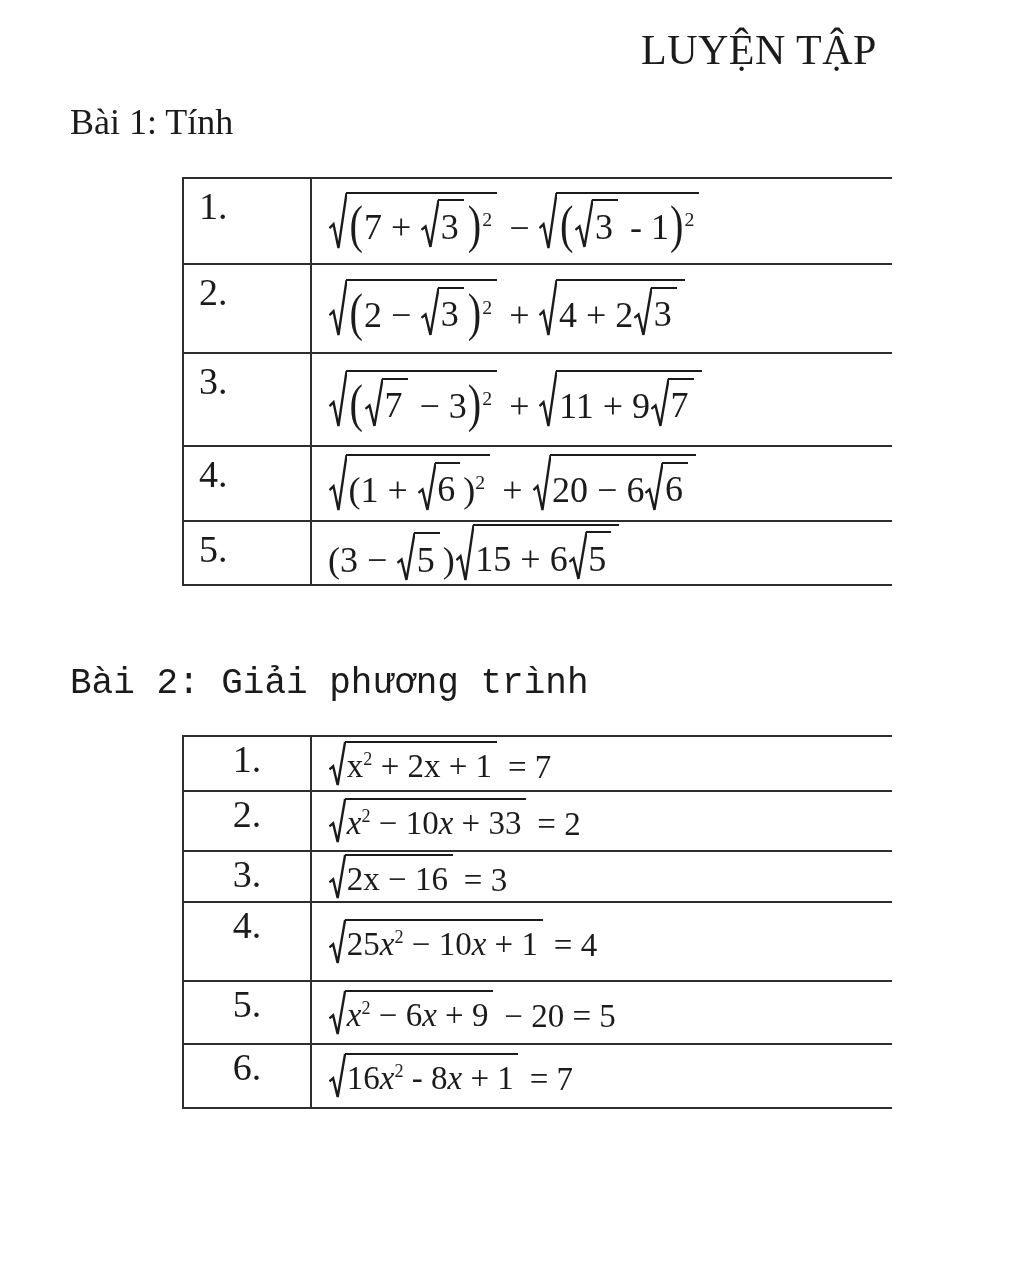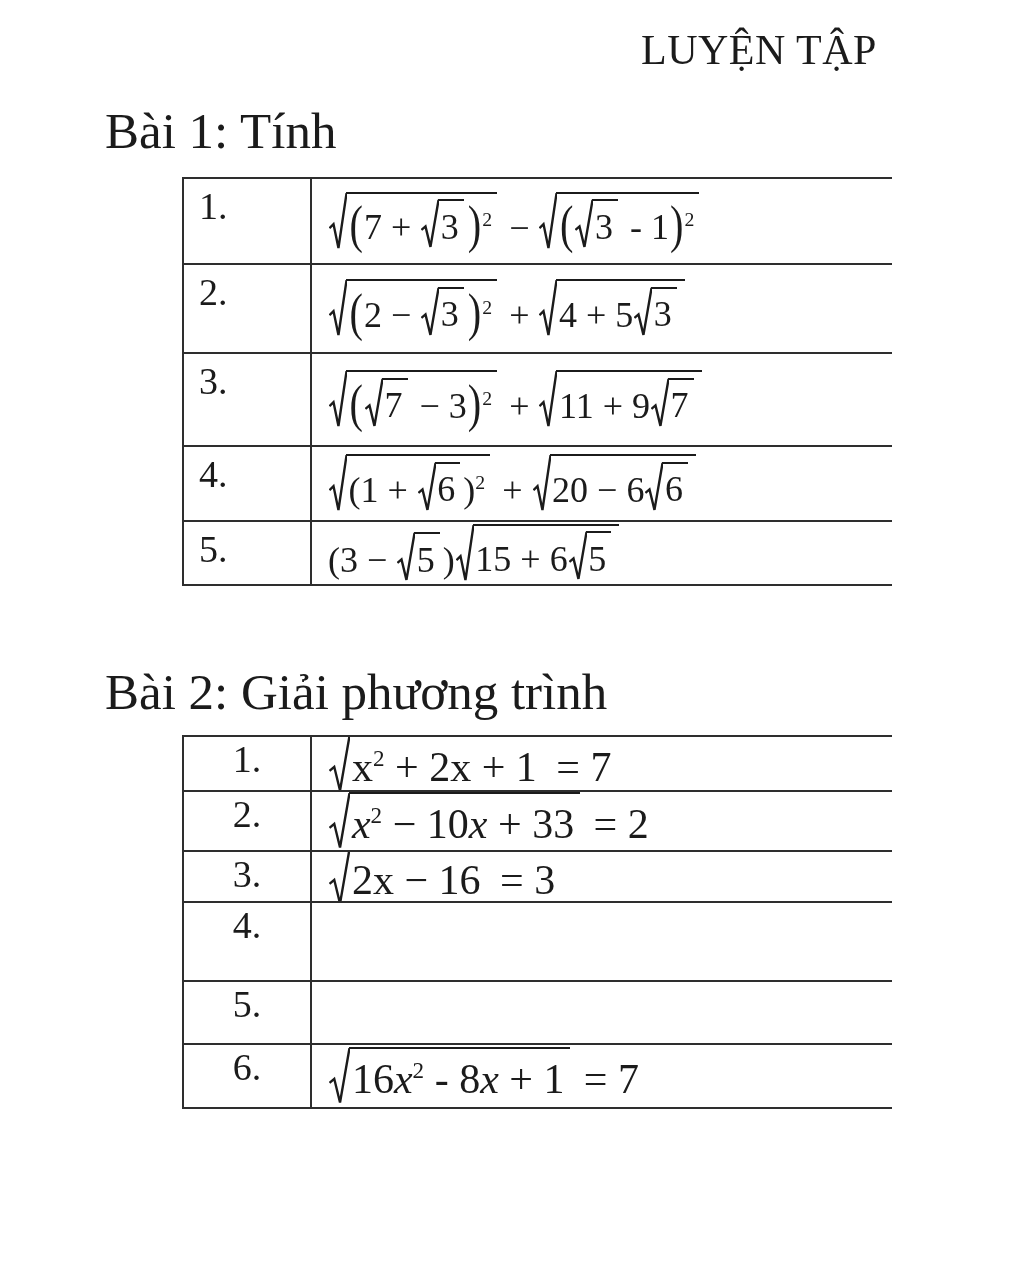--- a/index.html
+++ b/index.html
@@ -4,23 +4,23 @@
 <style>
   html,body{margin:0;padding:0;background:#ffffff;}
   .page{
     position:relative;width:892px;height:1280px;background:#ffffff;
     font-family:"Liberation Serif","DejaVu Serif",serif;color:#1b1b1b;overflow:hidden;
   }
   .page-title{
     position:absolute;left:641px;top:27px;font-size:42px;line-height:1.1;
     letter-spacing:0.5px;white-space:nowrap;
   }
-  .section-heading{position:absolute;font-size:51px;line-height:1.15;white-space:nowrap;margin-left:35px;}
+  .section-heading{position:absolute;font-size:36px;line-height:1.15;white-space:nowrap;}
   #heading1{left:70px;top:102px;}
-  #heading2{left:70px;top:663px;}
+  #heading2{left:70px;top:663px;font-family:Liberation Mono, monospace;}
   .ex-table{position:absolute;left:182px;width:780px;border:2px solid #2e2e2e;box-sizing:border-box;}
   #t1{top:177px;}
   #t2{top:735px;}
   .row{display:flex;border-bottom:2px solid #2e2e2e;box-sizing:border-box;}
   .row:last-child{border-bottom:none;}
   .numcell{
     width:128px;flex:0 0 128px;border-right:2px solid #2e2e2e;box-sizing:border-box;
     font-size:38px;line-height:1.1;
   }
   #t1 .numcell{padding:7px 0 0 15px;}
@@ -32,21 +32,21 @@
   #t1 .row:nth-child(4){height:75px;}
   #t1 .row:nth-child(5){height:62px;}
   #t2 .row:nth-child(1){height:55px;}
   #t2 .row:nth-child(2){height:60px;}
   #t2 .row:nth-child(3){height:51px;}
   #t2 .row:nth-child(4){height:79px;}
   #t2 .row:nth-child(5){height:63px;}
   #t2 .row:nth-child(6){height:62px;}
   .math{white-space:nowrap;line-height:1.15;}
   #t1 .math{font-size:36px;}
-  #t2 .math{font-size:42px;}
+  #t2 .math{font-size:33px;}
   .sqrt{
     display:inline-flex;align-items:stretch;vertical-align:-0.28em;
     margin:0 3px 0 1px;
   }
   .rad{width:0.5em;flex:0 0 auto;display:block;}
   .rc{
     border-top:2.4px solid #1b1b1b;margin-left:-1px;
     padding:0.15em 0.14em 0.03em 0.07em;
   }
   .sup{font-size:0.55em;line-height:0;vertical-align:super;}
@@ -99,21 +99,21 @@
               <span class="rc"><span class="bigp">(</span><span>2 − </span><span class="sqrt">
                   <svg viewBox="0 0 40 100" preserveAspectRatio="none" class="rad">
                     <polyline points="1,62 10,55 21,96 39,2" fill="none" stroke="#1b1b1b" stroke-width="2.4" vector-effect="non-scaling-stroke"></polyline>
                   </svg>
                   <span class="rc"><span>3</span></span>
                 </span><span class="bigp">)</span><sup class="sup">2</sup></span>
             </span><span> + </span><span class="sqrt">
               <svg viewBox="0 0 40 100" preserveAspectRatio="none" class="rad">
                 <polyline points="1,62 10,55 21,96 39,2" fill="none" stroke="#1b1b1b" stroke-width="2.4" vector-effect="non-scaling-stroke"></polyline>
               </svg>
-              <span class="rc"><span>4 + 5</span><span class="sqrt">
+              <span class="rc"><span>4 + 2</span><span class="sqrt">
                   <svg viewBox="0 0 40 100" preserveAspectRatio="none" class="rad">
                     <polyline points="1,62 10,55 21,96 39,2" fill="none" stroke="#1b1b1b" stroke-width="2.4" vector-effect="non-scaling-stroke"></polyline>
                   </svg>
                   <span class="rc"><span>3</span></span>
                 </span></span>
             </span></span>
         </div>
       </div>
       <div class="row">
         <div class="numcell">3.</div>
@@ -219,23 +219,39 @@
           <span class="math"><span class="sqrt">
               <svg viewBox="0 0 40 100" preserveAspectRatio="none" class="rad">
                 <polyline points="1,62 10,55 21,96 39,2" fill="none" stroke="#1b1b1b" stroke-width="2.4" vector-effect="non-scaling-stroke"></polyline>
               </svg>
               <span class="rc"><span>2x − 16</span></span>
             </span><span> = 3</span></span>
         </div>
       </div>
       <div class="row">
         <div class="numcell">4.</div>
+        <div class="exprcell">
+          <span class="math"><span class="sqrt">
+              <svg viewBox="0 0 40 100" preserveAspectRatio="none" class="rad">
+                <polyline points="1,62 10,55 21,96 39,2" fill="none" stroke="#1b1b1b" stroke-width="2.4" vector-effect="non-scaling-stroke"></polyline>
+              </svg>
+              <span class="rc"><span>25</span><span class="it">x</span><sup class="sup">2</sup><span> − 10</span><span class="it">x</span><span> + 1</span></span>
+            </span><span> = 4</span></span>
+        </div>
       </div>
       <div class="row">
         <div class="numcell">5.</div>
+        <div class="exprcell">
+          <span class="math"><span class="sqrt">
+              <svg viewBox="0 0 40 100" preserveAspectRatio="none" class="rad">
+                <polyline points="1,62 10,55 21,96 39,2" fill="none" stroke="#1b1b1b" stroke-width="2.4" vector-effect="non-scaling-stroke"></polyline>
+              </svg>
+              <span class="rc"><span class="it">x</span><sup class="sup">2</sup><span> − 6</span><span class="it">x</span><span> + 9</span></span>
+            </span><span> − 20 = 5</span></span>
+        </div>
       </div>
       <div class="row">
         <div class="numcell">6.</div>
         <div class="exprcell">
           <span class="math"><span class="sqrt">
               <svg viewBox="0 0 40 100" preserveAspectRatio="none" class="rad">
                 <polyline points="1,62 10,55 21,96 39,2" fill="none" stroke="#1b1b1b" stroke-width="2.4" vector-effect="non-scaling-stroke"></polyline>
               </svg>
               <span class="rc"><span>16</span><span class="it">x</span><sup class="sup">2</sup><span> - 8</span><span class="it">x</span><span> + 1</span></span>
             </span><span> = 7</span></span>

